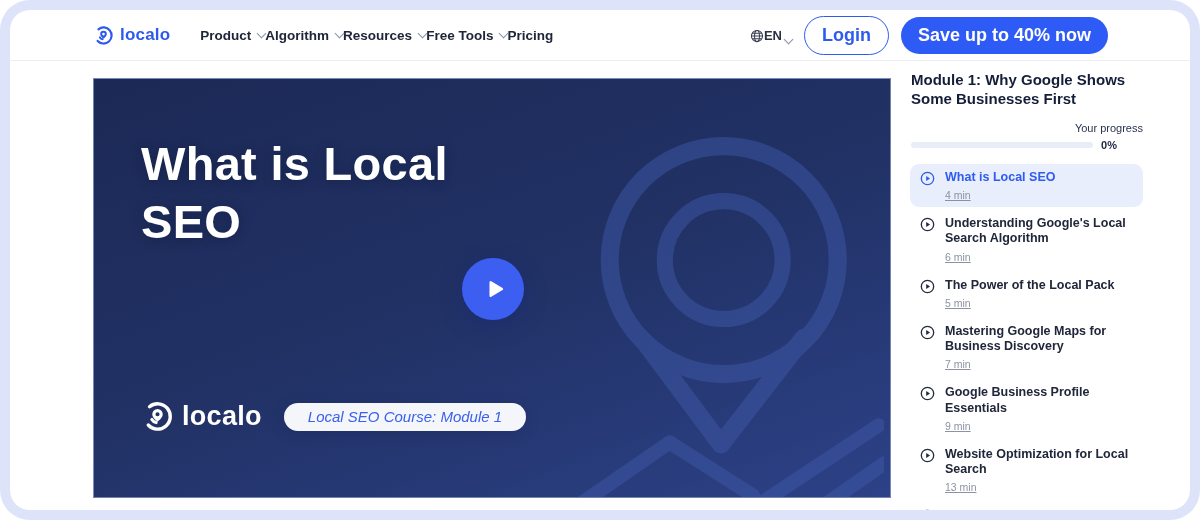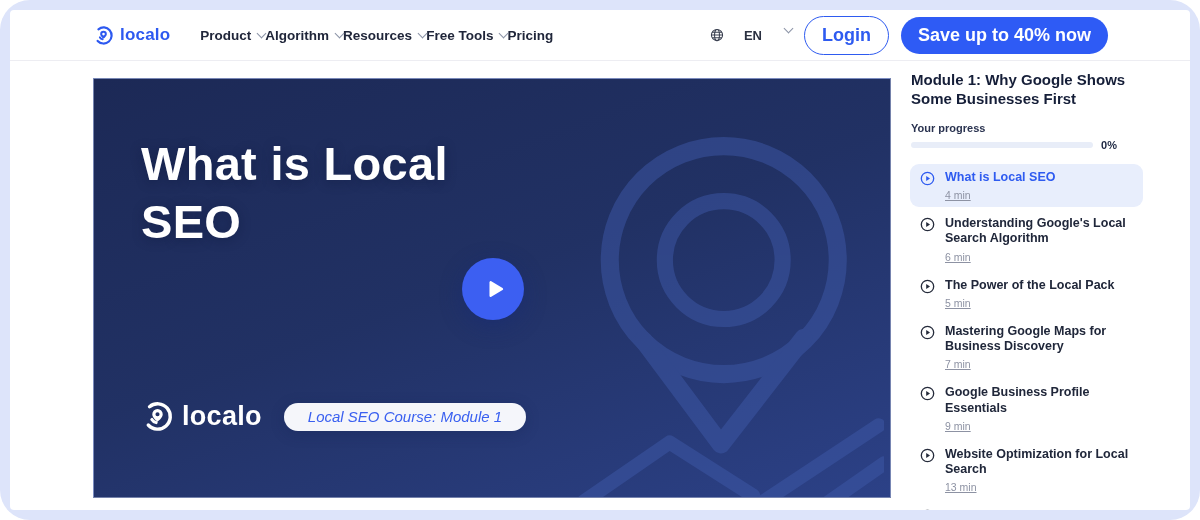--- a/index.html
+++ b/index.html
@@ -1,29 +1,29 @@
 <!DOCTYPE html>
 <html><head>
 <meta charset="utf-8">
 <style>
   html,body{margin:0;padding:0;background:#fff;width:1200px;height:520px;
     font-family:"Liberation Sans","DejaVu Sans",sans-serif;-webkit-font-smoothing:antialiased;}
   .frame{position:absolute;left:0;top:0;width:1200px;height:520px;background:#dde4fa;border-radius:30px;overflow:hidden;}
-  .page{position:absolute;left:10px;top:10px;right:10px;bottom:10px;background:#ffffff;border-radius:4px;overflow:hidden;}
+  .page{position:absolute;left:10px;top:10px;right:10px;bottom:10px;background:#ffffff;border-radius:20px;overflow:hidden;}
 
   
   .header{height:50px;display:flex;align-items:center;padding:0 82px 0 83px;border-bottom:1px solid #ededf2;}
   .brand{display:flex;align-items:center;gap:6px;color:#2d59f0;cursor:pointer;}
   .brand-word{font-size:17px;font-weight:700;letter-spacing:.2px;}
   .nav{display:flex;align-items:center;margin-left:30px;}
   .nav-item{display:flex;align-items:center;font-size:13.5px;font-weight:600;color:#20263a;cursor:pointer;}
   .chev{width:6px;height:6px;border-right:1.6px solid #8b93a6;border-bottom:1.6px solid #8b93a6;
     transform:rotate(45deg);display:inline-block;margin-left:7px;margin-top:-3px;}
   .hdr-right{margin-left:auto;display:flex;align-items:center;gap:12px;}
-  .lang{display:flex;align-items:flex-start;gap:20px;font-size:13px;font-weight:600;color:#2a3040;cursor:pointer;}
+  .lang{display:flex;align-items:flex-end;gap:0;font-size:13px;font-weight:600;color:#2a3040;cursor:pointer;}
   .btn{border-radius:999px;font-size:18px;font-weight:600;padding:8px 17px;cursor:pointer;white-space:nowrap;}
   .btn-outline{border:1.5px solid #2e5bf0;color:#2e5bf0;background:#fff;}
   .btn-solid{border:none;background:#2e5bf5;color:#fff;}
 
   
   .main{display:flex;padding:17px 0 0 83px;}
 
   .video{position:relative;width:796px;height:418px;flex:0 0 auto;overflow:hidden;
     background:linear-gradient(160deg,#1c2956 0%,#213164 48%,#2c4187 100%);
     border:1px solid rgba(190,203,240,.55);}
@@ -36,21 +36,21 @@
     box-shadow:0 6px 22px rgba(20,40,120,.45);}
   .video-footer{position:absolute;left:47px;bottom:64px;display:flex;align-items:center;gap:22px;}
   .vbrand{display:flex;align-items:center;gap:8px;color:#fff;}
   .vbrand-word{font-size:27px;font-weight:600;letter-spacing:.3px;}
   .badge{background:rgba(252,253,255,.97);color:#3a60f0;font-size:15px;font-weight:500;
     padding:5px 24px 6px;border-radius:20px;box-shadow:0 3px 14px rgba(15,30,80,.25);white-space:nowrap;font-style:italic;}
 
   
   .sidebar{width:232px;margin-left:20px;margin-top:-7px;}
   .module-title{font-size:15px;line-height:1.26;font-weight:700;color:#151e38;}
-  .progress-label{margin-top:13px;font-size:11px;font-weight:700;color:#2a3350;}
+  .progress-label{margin-top:13px;font-size:11px;font-weight:400;color:#2a3350;text-align:right;}
   .progress-row{margin-top:5px;display:flex;align-items:center;gap:8px;width:206px;}
   .progress-track{flex:1;height:6px;border-radius:4px;background:#e8edf8;overflow:hidden;}
   .progress-fill{height:100%;background:#2e5bf5;border-radius:4px;}
   .progress-value{font-size:11px;font-weight:600;color:#1d2742;}
 
   .lessons{margin-top:13px;}
   .lesson{display:flex;align-items:flex-start;gap:10px;padding:6px 10px;margin:0 0 3px -1px;
     border-radius:9px;cursor:pointer;}
   .lesson.active{background:#e8eefc;}
   .licon{flex:0 0 auto;margin-top:1px;color:#252b3b;display:flex;}

